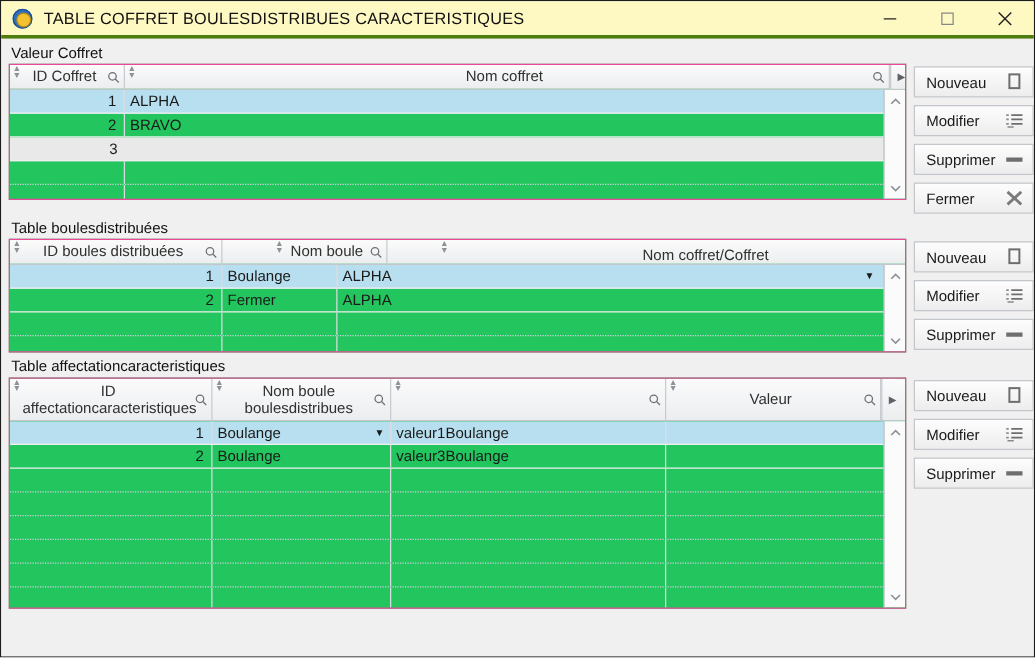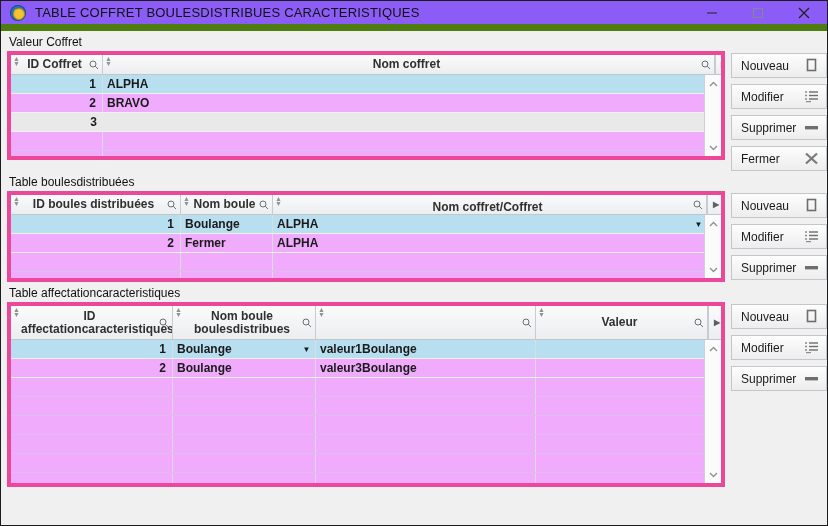--- a/index.html
+++ b/index.html
@@ -15,24 +15,24 @@
     width: 828px; height: 526px;
     background: #f0f0f0;
     border: 1px solid #1c1c1c;
     display: flex; flex-direction: column;
     position: relative;
   }
 
   
   .titlebar {
     height: 30px;
-    background: #8b5cf6;
+    background: #fef9c3;
     display: flex; align-items: center;
     flex: 0 0 30px;
-    border-bottom: 7px solid #4d7c0f;
+    border-bottom: 3px solid #4d7c0f;
   }
   .title-icon {
     width: 18px; height: 18px;
     margin-left: 8px; margin-right: 8px;
     position: relative; flex: 0 0 18px;
   }
   .title-icon .gear {
     position: absolute; left: 1px; top: 1px;
     width: 16px; height: 16px;
     border-radius: 50%;
@@ -75,26 +75,25 @@
     height: 20px;
   }
   .section-body {
     display: flex;
     gap: 6px;
     align-items: flex-start;
   }
 
   
   .grid {
-    background: #f0abfc;
-    border: 4px solid #ec4899;
+    background: #22c55e;
+    border: 1px solid #ec4899;
     display: flex; flex-direction: column;
     overflow: hidden;
     flex: 0 0 auto;
-    font-weight: bold;
   }
   .grid-head {
     display: flex;
     background: linear-gradient(#fbfbfb, #ebedef);
     border-bottom: 1px solid #c3c7cb;
     flex: 0 0 auto;
   }
   .hcell {
     position: relative;
     display: flex; align-items: center; justify-content: center;
@@ -322,21 +321,21 @@
                   <line x1="13" y1="2.5" x2="2" y2="12.5" stroke="#7a7a7a" stroke-width="2.2"></line>
                 </svg></span>
             </div>
           </div>
         </div>
       </div>
       <div class="section">
         <div class="section-label">Table boulesdistribuées</div>
         <div class="section-body">
           <div class="grid" style="width: 718px; height: 91px;">
-            <div class="grid-head" style="height: 20px;">
+            <div class="grid-head" style="height: 20px; gap: 40px;">
               <div class="hcell" style="width: 170px; flex: 0 0 170px;">
                 <span class="sortgrip">▲<br>▼</span>
                 <span class="hcell-label" style="white-space: pre-line;">ID boules distribuées</span>
                 <span class="magnifier"><svg width="10" height="10" viewBox="0 0 10 10">
                     <circle cx="4" cy="4" r="3" fill="none" stroke="#6b7076" stroke-width="1"></circle>
                     <line x1="6.2" y1="6.2" x2="9" y2="9" stroke="#6b7076" stroke-width="1"></line>
                   </svg></span>
               </div>
               <div class="hcell" style="width: 92px; flex: 0 0 92px;">
                 <span class="sortgrip">▲<br>▼</span>

